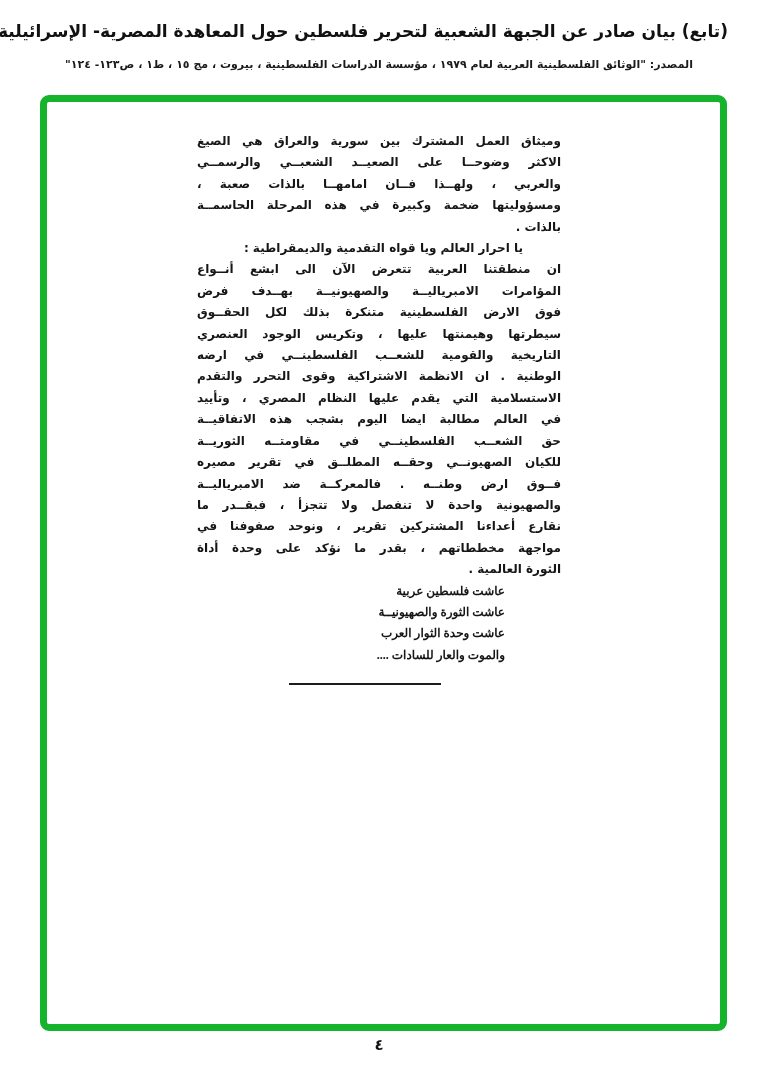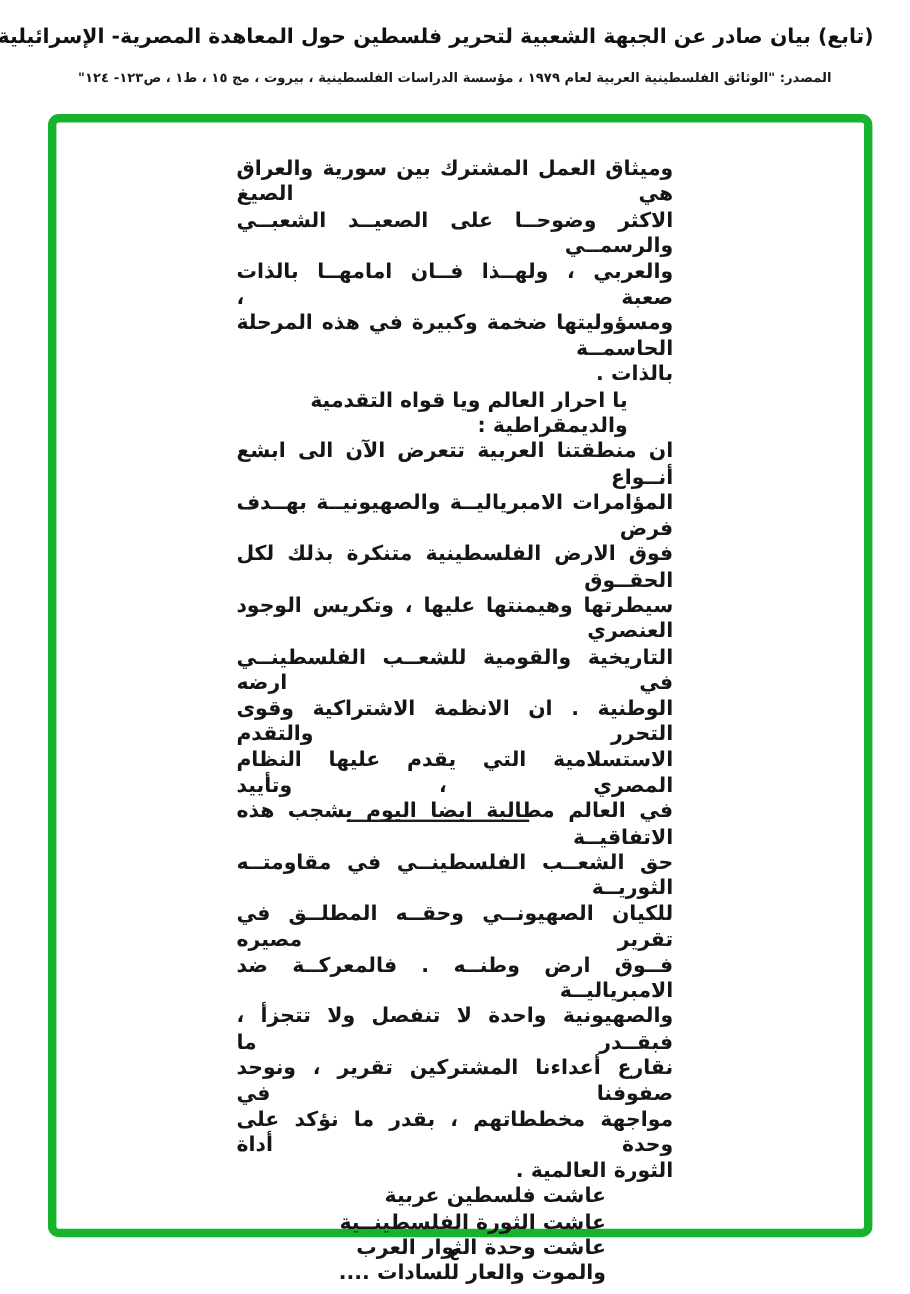--- a/index.html
+++ b/index.html
@@ -44,29 +44,29 @@
     border: 7px solid #16b32d;
     border-radius: 9px;
     background: transparent;
   }
   .body-block {
     position: absolute;
     left: 197px;
     top: 131px;
     width: 364px;
     direction: rtl;
-    font-size: 17px;
+    font-size: 12px;
     font-weight: 700;
     line-height: 21.4px;
     color: #161616;
   }
   .para .line { text-align: justify; text-align-last: justify; }
   .para .line.r { text-align-last: right; }
   .para .line.ind { text-align: right; text-align-last: right; padding-right: 38px; }
-  .slogans { padding-right: 56px; }
+  .slogans { padding-right: 56px; font-family: Liberation Serif, serif; }
   .slogans .line { text-align: right; }
   .footnote-rule {
     position: absolute;
     left: 289px;
     top: 683px;
     width: 152px;
     height: 2px;
     background: #1c1c1c;
   }
   .page-number {
@@ -110,21 +110,21 @@
         <div class="line j">حق الشعــب الفلسطينــي في مقاومتــه الثوريــة</div>
         <div class="line j">للكيان الصهيونــي وحقــه المطلــق في تقرير مصيره</div>
         <div class="line j">فــوق ارض وطنــه . فالمعركــة ضد الامبرياليــة</div>
         <div class="line j">والصهيونية واحدة لا تنفصل ولا تتجزأ ، فبقــدر ما</div>
         <div class="line j">نقارع أعداءنا المشتركين تقرير ، ونوحد صفوفنا في</div>
         <div class="line j">مواجهة مخططاتهم ، بقدر ما نؤكد على وحدة أداة</div>
         <div class="line r">الثورة العالمية .</div>
       </div>
     <div class="slogans">
         <div class="line">عاشت فلسطين عربية</div>
-        <div class="line">عاشت الثورة الفلسطينــية</div>
+        <div class="line">عاشت الثورة والصهيونيــة</div>
         <div class="line">عاشت وحدة الثوار العرب</div>
         <div class="line">والموت والعار للسادات ....</div>
       </div>
   </div>
 
   <div class="footnote-rule"></div>
 
   <div class="page-number">٤</div>
 
 </div>

